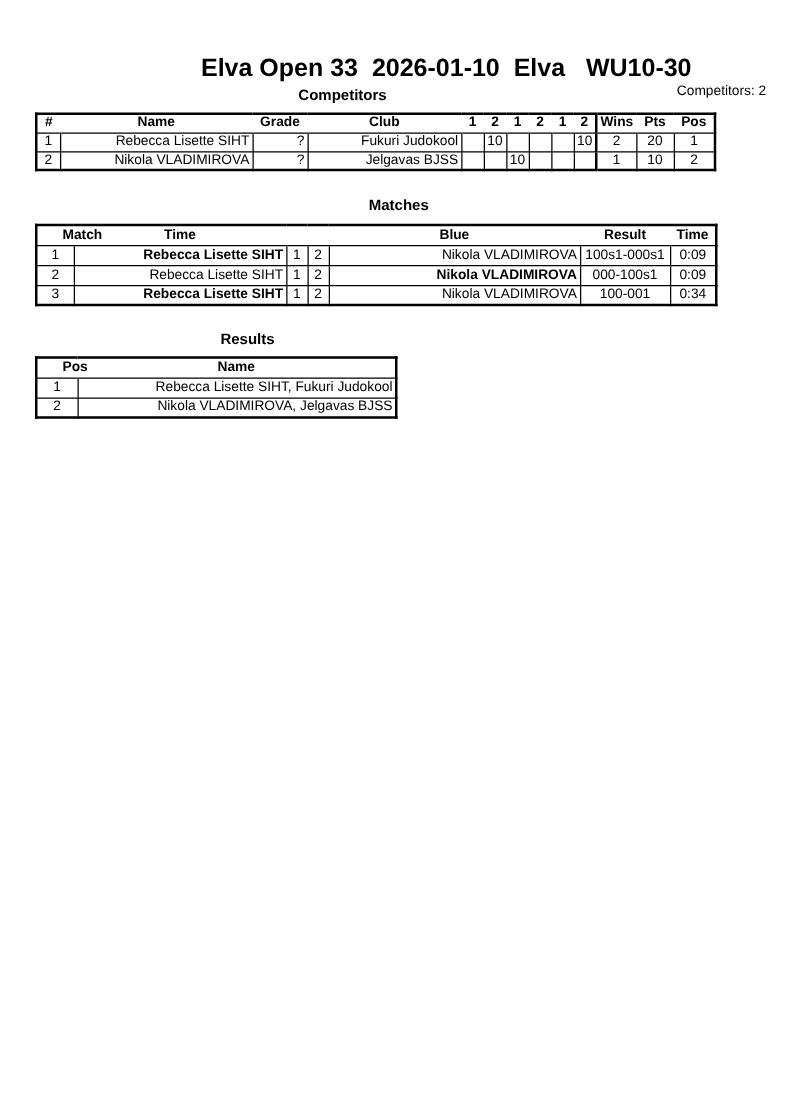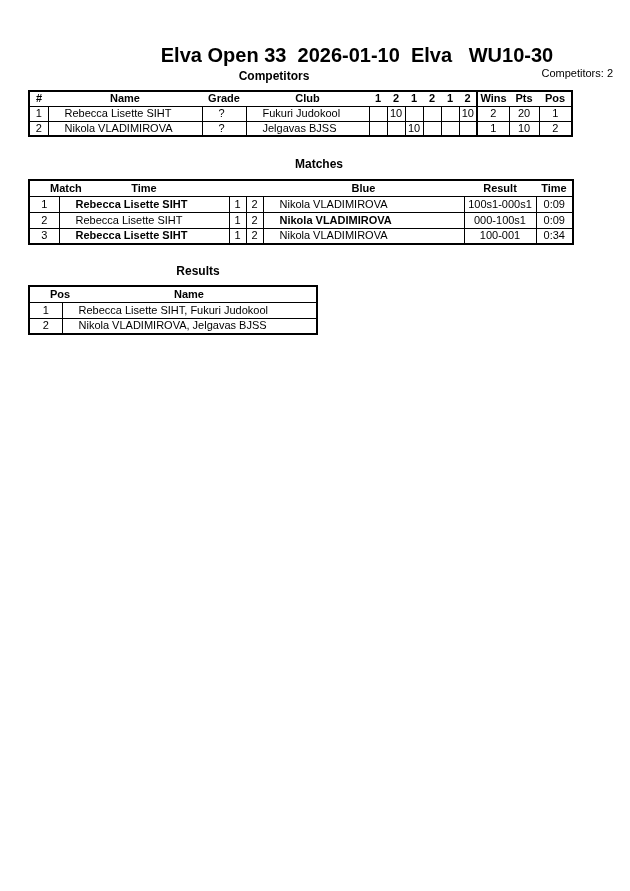--- a/index.html
+++ b/index.html
@@ -58,21 +58,21 @@
   
   tr.hdr td {
     border-left: none; border-right: none; border-top: none;
     border-bottom: 1px solid #000000;
     font-weight: bold;
     overflow: visible;
   }
   .thick-left { border-left: 2px solid #000000 !important; }
 
   .ctr { text-align: center; }
-  .lft { text-align: left; padding-left: 16px; }
+  .lft { text-align: right; padding-left: 16px; }
   .hdr-lft { text-align: left; padding-left: 20px; }
   .bold { font-weight: bold; }
 </style>
 </head>
 <body>
 
 <div class="page-title">Elva Open 33  2026-01-10  Elva   WU10-30</div>
 <div class="side-label">Competitors: 2</div>
 
 <div class="section-heading" id="competitors-heading">Competitors</div>

